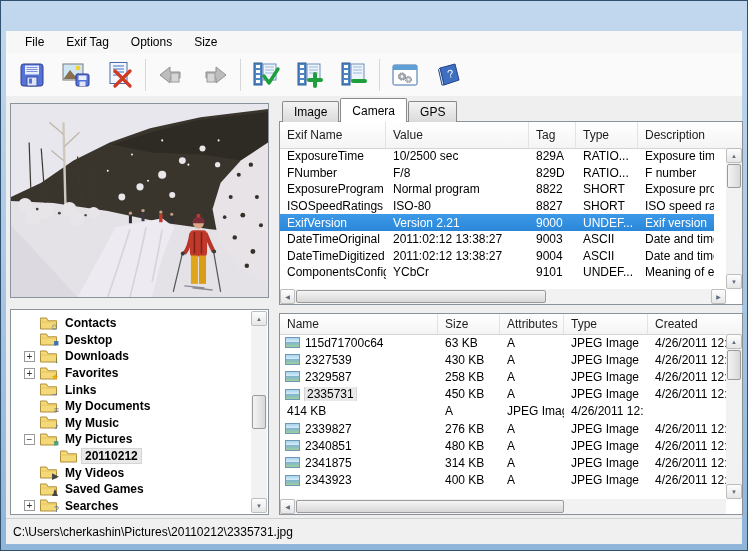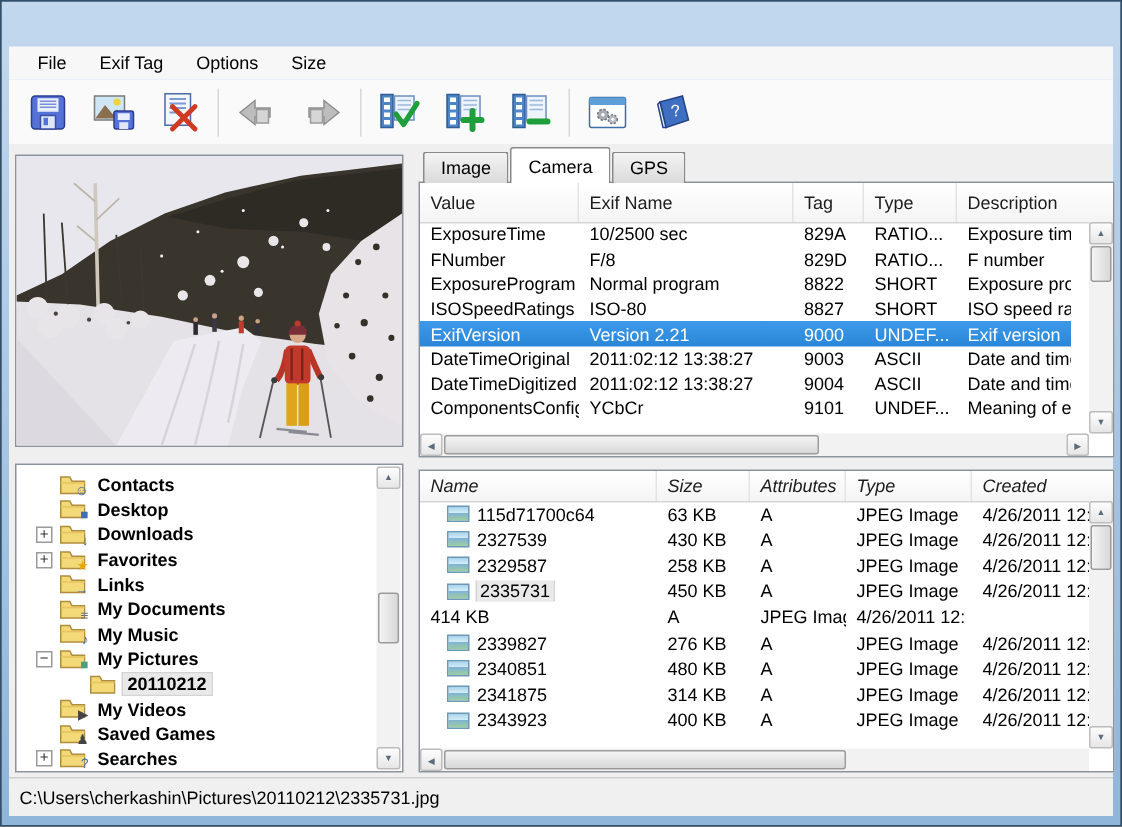--- a/index.html
+++ b/index.html
@@ -39,21 +39,21 @@
   .gbody{position:absolute;left:0;overflow:hidden;}
   .grow{display:grid;align-items:center;white-space:nowrap;}
   .grow .cell,.grow .fcell{padding-left:7px;overflow:hidden;}
   .exif-head,.exif-row{grid-template-columns:106px 143px 47px 62px 150px;}
   .exif-head{height:26px;}
   .exif-row{height:16.6px;}
   .exif-row.sel{background:linear-gradient(#3d99e8,#2a86d8);color:#fff;}
   .file-head,.file-row{grid-template-columns:158px 62px 64px 84px 120px;}
   .file-head{height:20px;}
   .file-row{height:17.2px;}
-  .fname{display:flex;align-items:center;gap:5px;padding-left:5px;overflow:hidden;margin-left:13px;}
+  .fname{display:flex;align-items:center;gap:5px;padding-left:5px;overflow:hidden;}
   .img-ic{flex:0 0 auto;width:15px;height:11px;border:1px solid #6d98b6;box-sizing:border-box;background:linear-gradient(180deg,#a8d4ec 0%,#d6ecf8 44%,#7fb2d6 44%,#9ecf9f 100%);}
   .ftext.sel-f{background:#e9e9e9;outline:1px solid #d4d4d4;padding:0 2px;}
   
   .sb{position:absolute;background:#f2f2f2;}
   .sb-btn{position:absolute;background:linear-gradient(#fdfdfd,#e6e6e6);border:1px solid #bdbdbd;border-radius:2px;color:#5d6b7a;display:flex;align-items:center;justify-content:center;font-size:6px;box-sizing:border-box;}
   .sb-thumb{position:absolute;background:linear-gradient(90deg,#f4f4f4,#d8d8d8);border:1px solid #9b9b9b;border-radius:2px;box-sizing:border-box;}
   .sb-thumb.h{background:linear-gradient(#f4f4f4,#d8d8d8);}
   
   .treepanel{left:4px;top:213px;width:259px;height:206px;}
   .tree-items{position:absolute;inset:1px 17px 1px 1px;padding-top:4px;overflow:hidden;}
@@ -271,22 +271,22 @@
     </div>
 
     <div class="tabstrip">
       <span class="tab">Image</span>
       <span class="tab active">Camera</span>
       <span class="tab">GPS</span>
     </div>
 
     <div class="panel tabpage">
       <div class="ghead exif-head" style="right:0;">
+        <span class="hcell">Exif Name</span>
         <span class="hcell">Value</span>
-        <span class="hcell">Exif Name</span>
         <span class="hcell">Tag</span>
         <span class="hcell">Type</span>
         <span class="hcell">Description</span>
       </div>
       <div class="gbody" style="top:26px;right:28px;height:134px;">
           <div class="grow exif-row">
     <span class="cell">ExposureTime</span>
     <span class="cell">10/2500 sec</span>
     <span class="cell">829A</span>
     <span class="cell">RATIO...</span>
@@ -490,21 +490,21 @@
   </div>
         </div>
       <div class="sb" style="top:1px;right:1px;bottom:1px;width:16px;">
         <div class="sb-btn" style="top:0;left:0;right:0;height:15px;">▲</div>
         <div class="sb-thumb" style="top:84px;left:1px;right:1px;height:34px;"></div>
         <div class="sb-btn" style="bottom:0;left:0;right:0;height:15px;">▼</div>
       </div>
     </div>
 
     <div class="panel filepanel">
-      <div class="ghead file-head" style="right:0;font-style:italic;">
+      <div class="ghead file-head" style="right:0;">
         <span class="hcell">Name</span>
         <span class="hcell">Size</span>
         <span class="hcell">Attributes</span>
         <span class="hcell">Type</span>
         <span class="hcell">Created</span>
       </div>
       <div class="gbody" style="top:20px;right:16px;height:165px;">
           <div class="grow file-row">
     <span class="fname">
               <span class="img-ic"></span>

